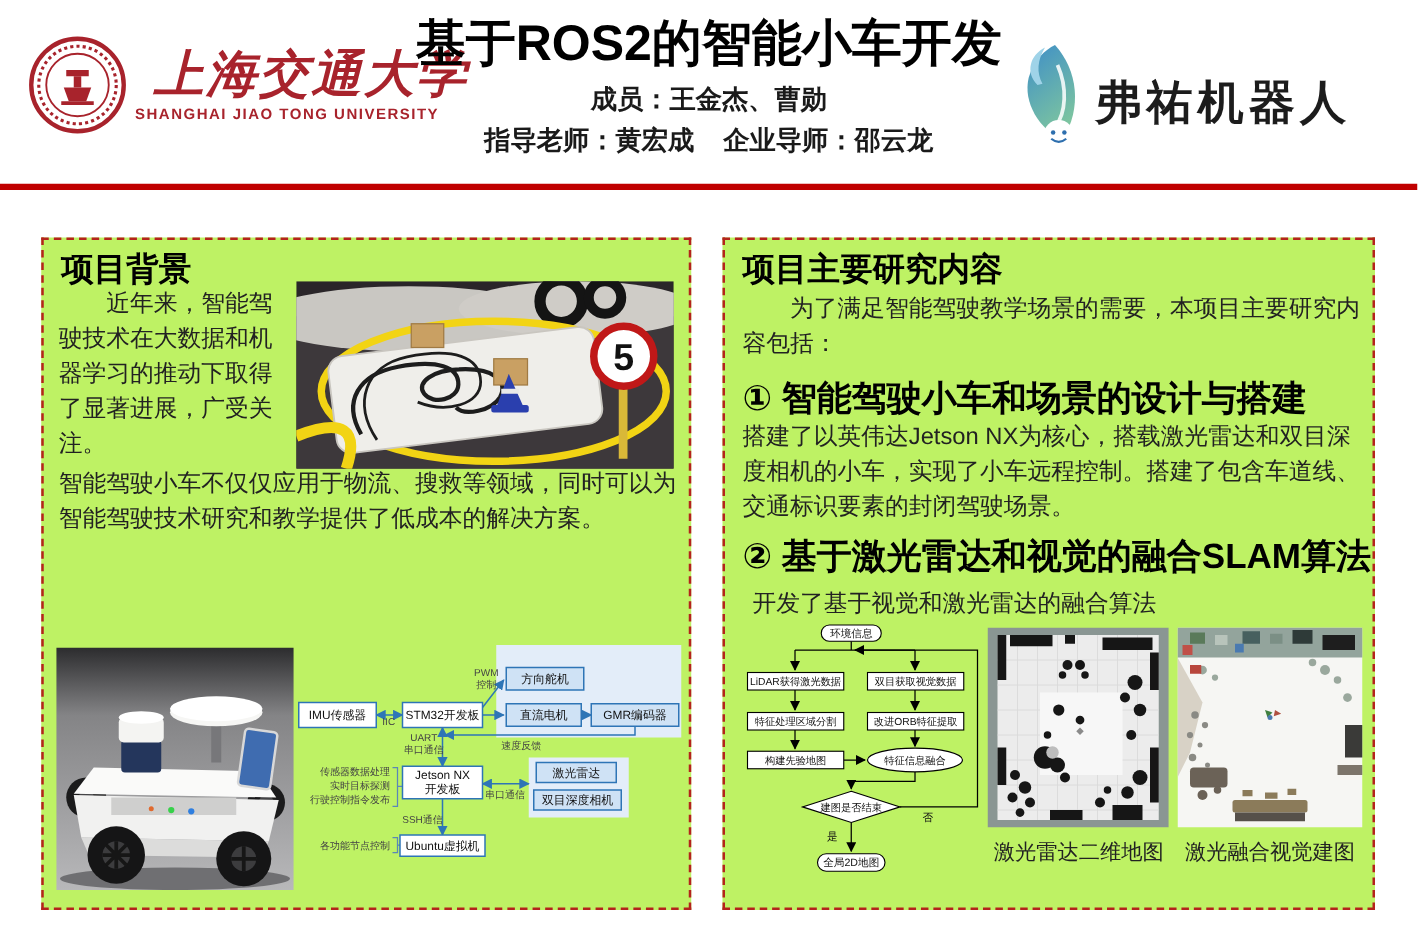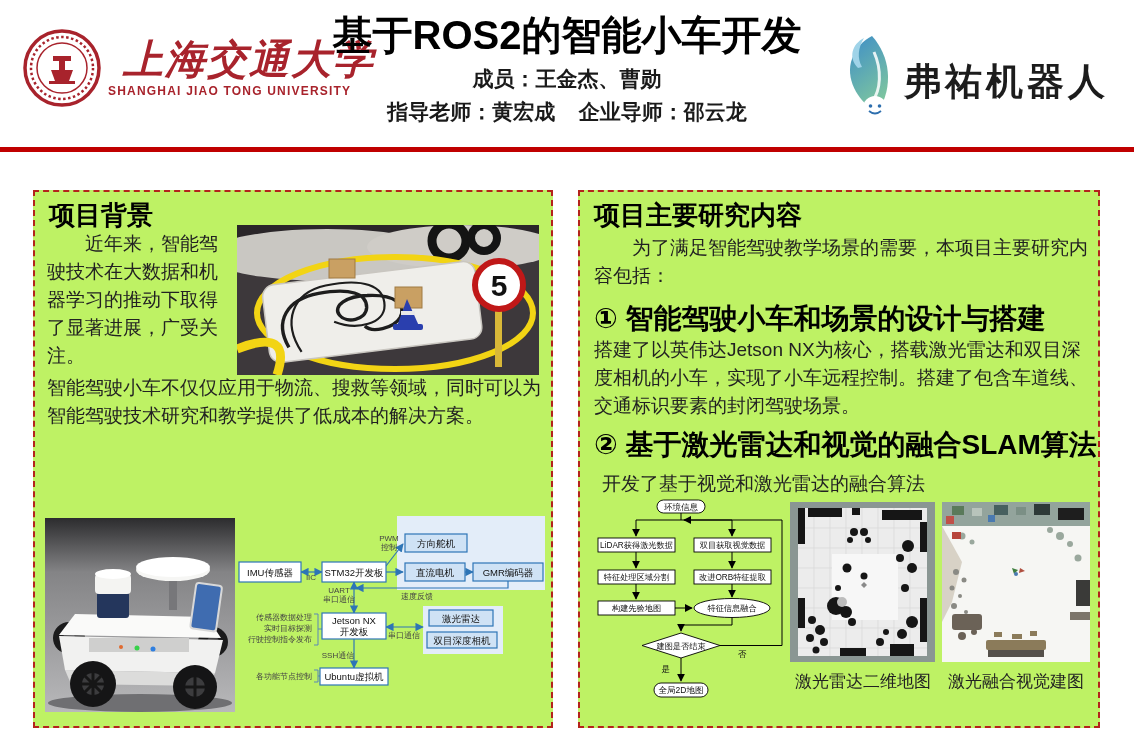--- a/index.html
+++ b/index.html
@@ -11,21 +11,21 @@
   .header { position:absolute; left:0; top:0; width:1134px; height:148px; background:#fff; }
   .sjtu-logo { position:absolute; left:22px; top:28px; display:flex; align-items:center; }
   .sjtu-text { margin-left:6px; }
   .sjtu-cn { font-family:"Liberation Serif","DejaVu Serif",serif; font-style:italic; font-weight:bold;
     font-size:40px; color:#a8232c; letter-spacing:2px; line-height:1.1;margin-left:15px; }
   .sjtu-en { font-size:12px; font-weight:bold; color:#a8232c; letter-spacing:1.2px; margin-top:2px; }
   .header-center { position:absolute; left:50%; transform:translateX(-50%); top:12px; width:600px; text-align:center; }
   .main-title { font-size:40px; font-weight:bold; color:#000; line-height:1.15; white-space:nowrap; }
   .members { font-size:21px; font-weight:bold; margin-top:7px; }
   .advisors { font-size:21px; font-weight:bold; margin-top:5px; white-space:pre; }
-  .company-logo { position:absolute; right:2px; top:34px; display:flex; align-items:center; }
+  .company-logo { position:absolute; right:30px; top:34px; display:flex; align-items:center; }
   .company-text { margin-left:8px; width:228px; }
   .company-name { font-size:37px; font-weight:bold; color:#1c1c1c; letter-spacing:4px; white-space:nowrap; }
   .company-slogan-row { display:flex; align-items:center; margin-top:4px; }
   .slogan-line { flex:1; border-top:2.5px solid #2a2a2a; }
   .company-slogan { font-size:15px; font-weight:bold; letter-spacing:4px; padding:0 8px; color:#1c1c1c; }
   .red-rule { position:absolute; left:0; top:147px; width:1134px; height:5px; background:#c00000; }
 
   
   .panel { position:absolute; top:190px; height:538px; border:2px dashed #b4231c; background:#bef264; }
   .panel-left  { left:33px;  width:520px; }

